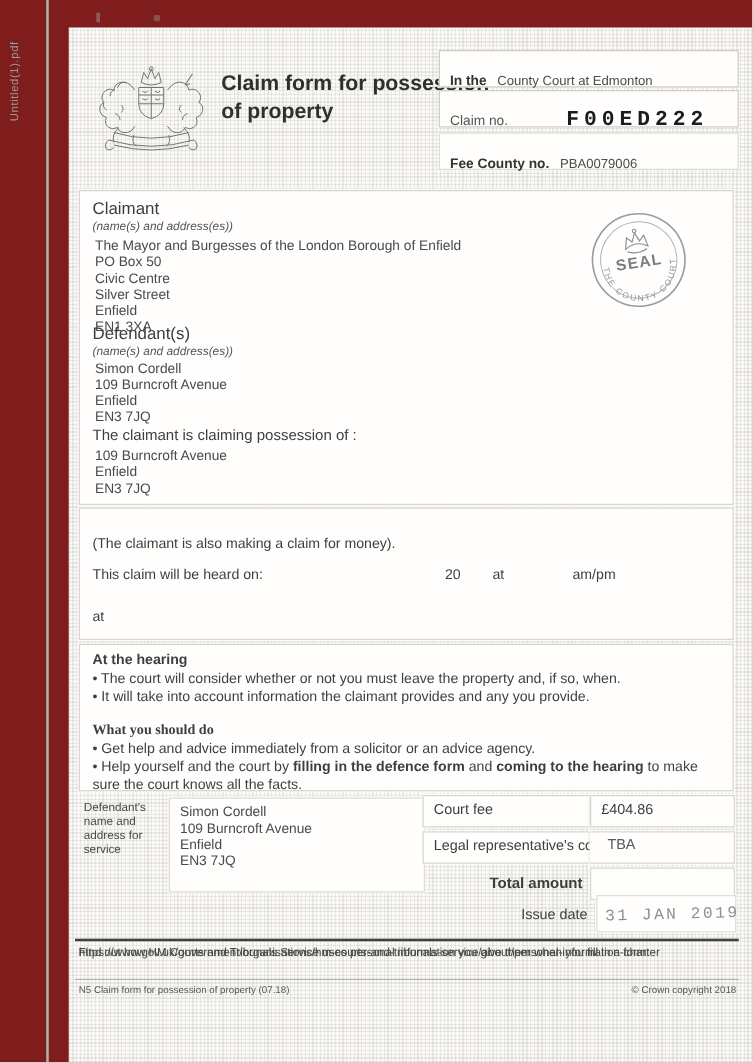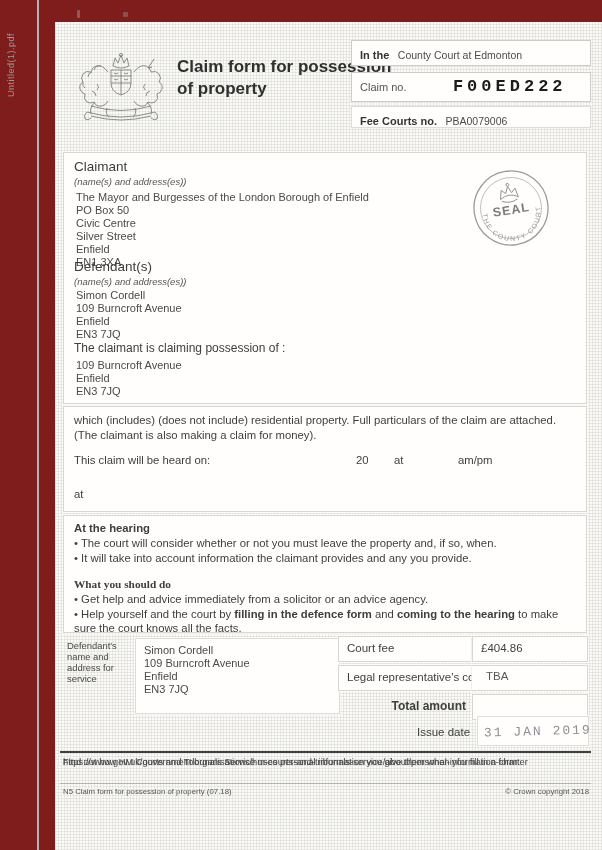--- a/index.html
+++ b/index.html
@@ -19,21 +19,21 @@
            repeating-linear-gradient(90deg, rgba(165,165,160,.20) 0, rgba(165,165,160,.20) 1px, transparent 1px, transparent 3px);
          }
   .paper *{position:absolute;box-sizing:border-box;}
 
   .speck{background:#9a9a9a;border-radius:1px;}
 
   .whitebox{background:#fffefd;border:1px solid #d8d6d0;box-shadow:0 0 0 1px rgba(255,255,255,.6);}
 
   .title{left:122px;top:34px;width:230px;font-size:17px;line-height:22px;font-weight:bold;color:#2f2f2f;}
 
-  .hdr-box{left:296px;width:240px;background:#fffefd;border:1px solid #cfcdc8;padding:4px 8px;}
+  .hdr-box{left:296px;width:240px;background:#fffefd;border:1px solid #cfcdc8;padding:14px 8px;}
   .lbl-bold{font-weight:bold;font-size:11px;color:#333;position:static;}
   .lbl-norm{font-weight:normal;font-size:11px;color:#555;position:static;}
   .val{font-size:10.5px;color:#4c4c4c;position:static;}
   .claim-stamp{position:static;font-family:"Liberation Mono",monospace;font-weight:bold;
                font-size:17px;letter-spacing:4px;color:#1c1c1c;}
 
   .banner{left:6px;top:110px;width:534px;text-align:center;font-size:10.3px;
           font-weight:bold;color:#3a3a3a;}
 
   .addr{font-size:11px;line-height:13px;color:#4a4a4a;}
@@ -97,21 +97,21 @@
 
     <div class="hdr-box" style="top:18px;height:26px;">
       <span class="lbl-bold">In the</span>
       <span class="val" style="margin-left:4px">County Court at Edmonton</span>
     </div>
     <div class="hdr-box" style="top:50px;height:30px;">
       <span class="lbl-norm">Claim no.</span>
       <span class="claim-stamp" style="margin-left:42px">F00ED222</span>
     </div>
     <div class="hdr-box" style="top:84px;height:22px;border-color:#ddd;">
-      <span class="lbl-bold">Fee Courts no.</span>
+      <span class="lbl-bold">Fee County no.</span>
       <span class="val" style="margin-left:4px">PBA0079006</span>
     </div>
 
 
     <div class="whitebox" style="left:8px;top:130px;width:524px;height:252px;">
       <div class="h1" style="left:10px;top:6px;text-align:right;">Claimant</div>
       <div class="sub" style="left:10px;top:23px;">(name(s) and address(es))</div>
       <div class="addr" style="left:12px;top:38px;">
         <div>The Mayor and Burgesses of the London Borough of Enfield</div>
         <div>PO Box 50</div>
@@ -147,21 +147,20 @@
 
       <div class="body-txt" style="left:10px;top:188px;font-size:12px;">The claimant is claiming possession of :</div>
       <div class="addr" style="left:12px;top:206px;">
         <div>109 Burncroft Avenue</div>
         <div>Enfield</div>
         <div>EN3 7JQ</div>
       </div>
     </div>
 
     <div class="whitebox" style="left:8px;top:384px;width:524px;height:106px;">
-      <div class="body-txt" style="left:10px;top:6px;width:505px;">which (includes) (does not include) residential property. Full particulars of the claim are attached.</div>
       <div class="body-txt" style="left:10px;top:21px;width:505px;">(The claimant is also making a claim for money).</div>
       <div class="body-txt" style="left:10px;top:46px;">This claim will be heard on:</div>
       <div class="body-txt" style="left:292px;top:46px;">20</div>
       <div class="body-txt" style="left:330px;top:46px;">at</div>
       <div class="body-txt" style="left:394px;top:46px;">am/pm</div>
       <div class="body-txt" style="left:10px;top:80px;">at</div>
     </div>
 
     <div class="whitebox" style="left:8px;top:493px;width:524px;height:118px;">
       <div class="body-txt bold" style="left:10px;top:5px;">At the hearing</div>

